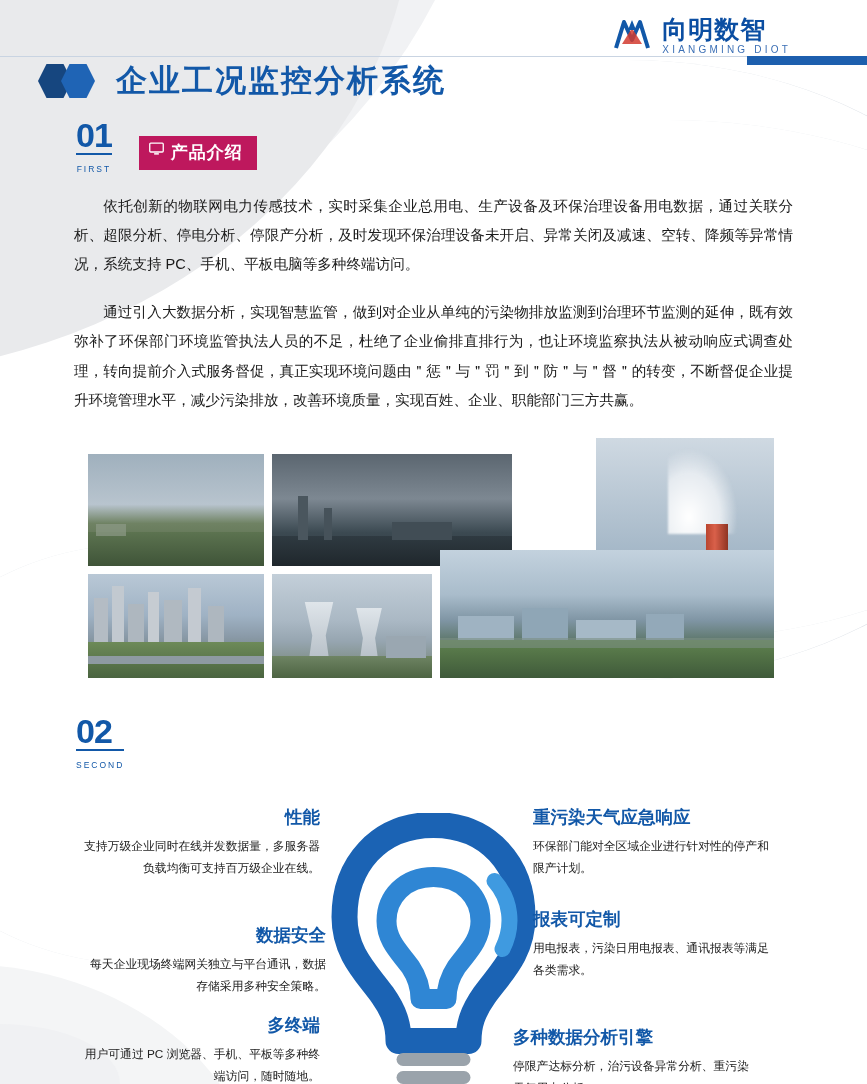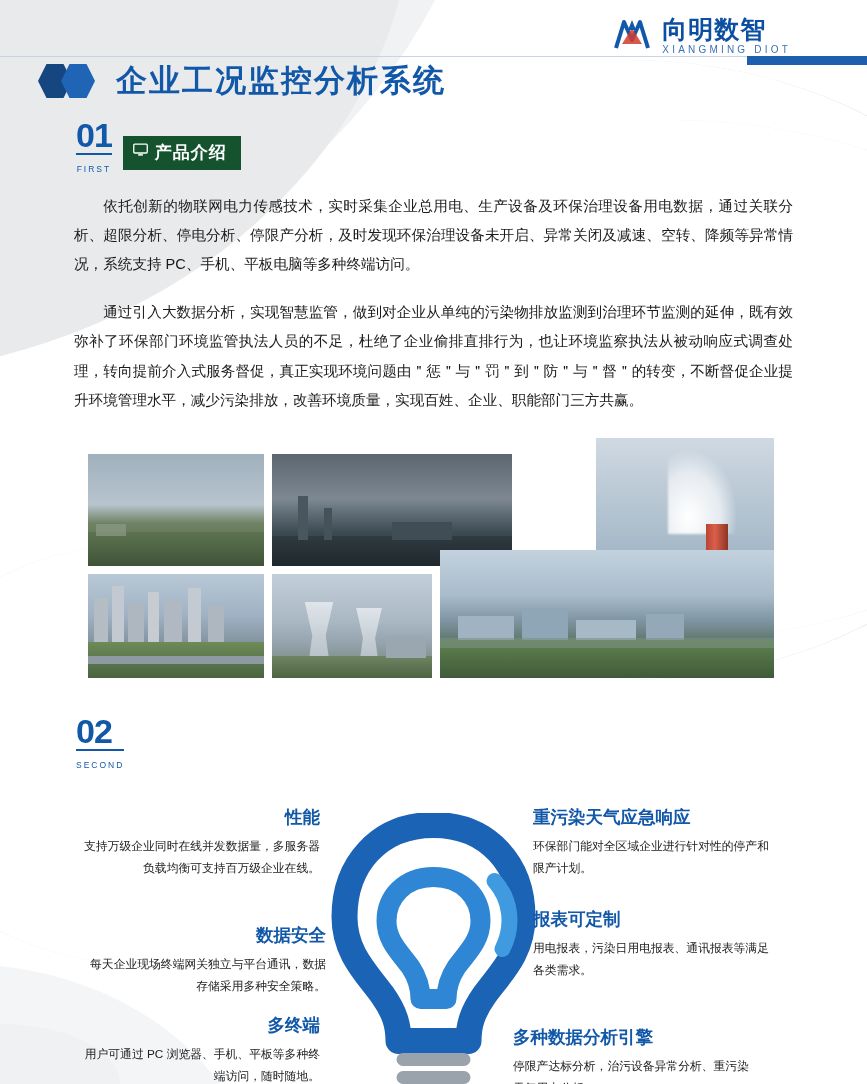--- a/index.html
+++ b/index.html
@@ -101,41 +101,41 @@
   .main-title {
     font-size: 31px; font-weight: bold; color: #1258a8;
     letter-spacing: 2px;
   }
 
   
   .section {
     position: relative; z-index: 3;
   }
   .sec-head {
-    display:flex; align-items:flex-end; gap: 11px;
+    display:flex; align-items:flex-end; gap: 27px;
     margin-left: 76px;
   }
   .sec-num {
     position: relative; line-height: 1;
     color: #1258a8;
   }
   .sec-num .num {
     font-size: 34px; font-weight: bold; letter-spacing: -1px;
     display:block;
   }
   .sec-num .ord {
     font-size: 8.5px; letter-spacing: 2px; color: #1258a8;
     display:block; border-top: 2px solid #1258a8; padding-top: 10px;
     text-align:center; margin-top: 1px;
   }
   .sec-label {
-    background: #14532d; color:#fff;
+    background: #be185d; color:#fff;
     font-size: 17px; font-weight: bold; letter-spacing: 1px;
     padding: 5px 14px 6px 10px;
-    display:flex; align-items:center; gap:7px;
+    display:flex; gap:7px;
     margin-bottom: 4px;
   }
   .sec-label .ic { display:inline-block; }
 
   
   .para {
     margin: 18px 74px 0 74px;
     font-size: 14.6px;
     line-height: 2.02;
     color: #1a1a1a;

